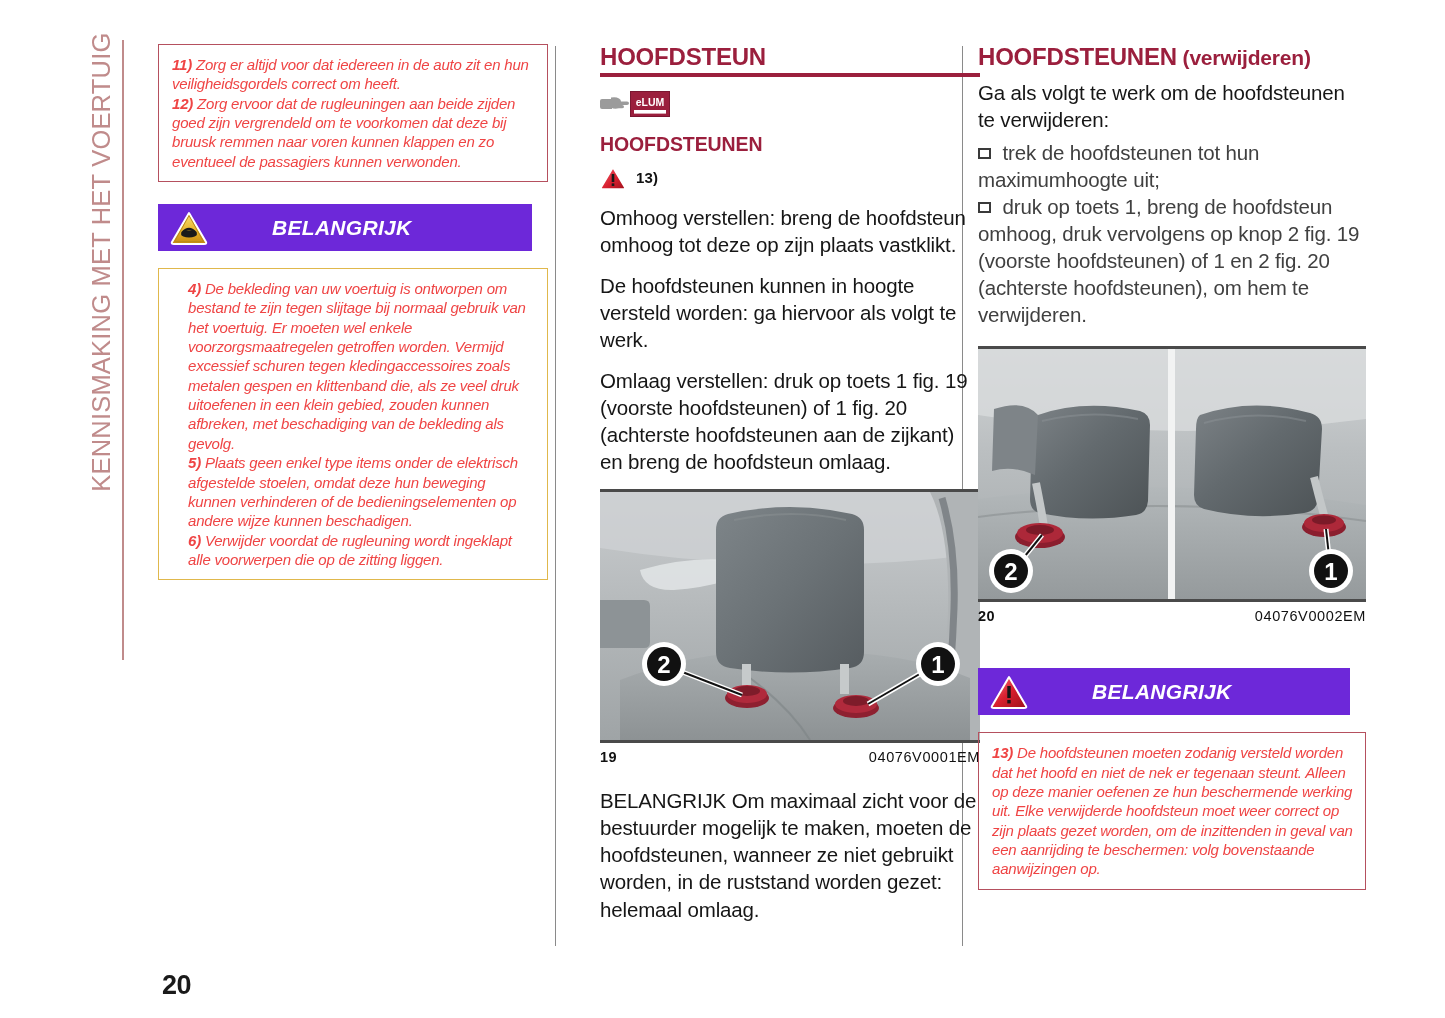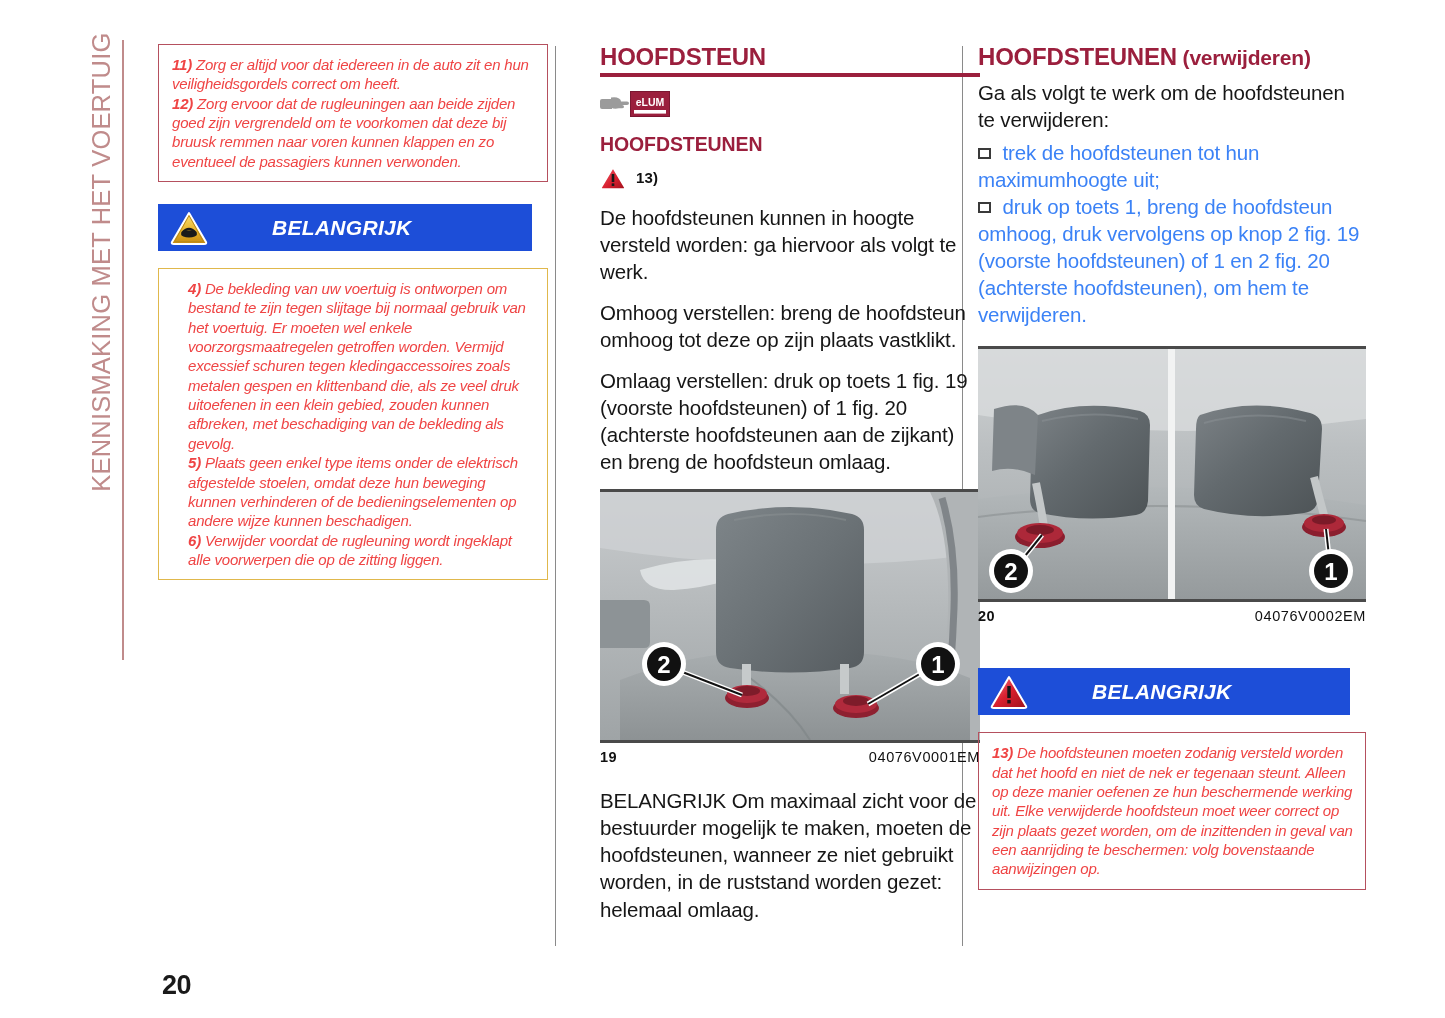--- a/index.html
+++ b/index.html
@@ -127,21 +127,21 @@
     letter-spacing: -0.2px;
     margin: 0;
   }
   .note-text b {
     font-style: italic;
     font-weight: bold;
   }
 
   
   .banner {
-    background: #1d4ed8;
+    background: #6d28d9;
     height: 47px;
     display: flex;
     align-items: center;
     margin: 22px 16px 17px 0;
     box-sizing: border-box;
   }
   .banner .icon {
     width: 62px;
     display: flex;
     justify-content: center;
@@ -202,21 +202,21 @@
   }
   .fig-caption .num { font-weight: bold; }
   .fig-caption .code { font-weight: normal; letter-spacing: 0.6px; }
 
   
   .bullet-list { margin: 0; }
   .bullet-line {
     font-size: 20.5px;
     line-height: 1.32;
     letter-spacing: -0.15px;
-    color: #3b82f6;
+    color: #404040;
   }
   .sq {
     display: inline-block;
     width: 13px;
     height: 11px;
     border: 2px solid #3a3a3a;
     margin-right: 6px;
     vertical-align: 1px;
     box-sizing: border-box;
   }
@@ -302,22 +302,22 @@
             </linearGradient>
           </defs>
           <path d="M13 1.5 L24.6 21 Q25.6 23 22.8 23 L3.2 23 Q0.4 23 1.4 21 Z" fill="url(#rlg1)" stroke="#ffffff" stroke-width="1.6" stroke-linejoin="round"></path>
           <rect x="11.7" y="8" width="2.6" height="8" fill="#1a1a1a"></rect>
           <rect x="11.7" y="17.4" width="2.6" height="2.6" fill="#1a1a1a"></rect>
         </svg>
       </span>
       <span class="warn-ref">13)</span>
     </div>
 
+    <p class="body-text">Omhoog verstellen: breng de hoofdsteun omhoog tot deze op zijn plaats vastklikt.</p>
     <p class="body-text">De hoofdsteunen kunnen in hoogte versteld worden: ga hiervoor als volgt te werk.</p>
-    <p class="body-text">Omhoog verstellen: breng de hoofdsteun omhoog tot deze op zijn plaats vastklikt.</p>
     <p class="body-text">Omlaag verstellen: druk op toets 1 fig. 19 (voorste hoofdsteunen) of 1 fig. 20 (achterste hoofdsteunen aan de zijkant) en breng de hoofdsteun omlaag.</p>
 
     <div class="figure">
       <div class="frame" style="height:248px;">
         <svg width="380" height="248" viewBox="0 0 380 248" preserveAspectRatio="none" aria-hidden="true">
           <defs>
             <linearGradient id="bgA" x1="0" y1="0" x2="0" y2="1">
               <stop offset="0%" stop-color="#c9ccce"></stop>
               <stop offset="45%" stop-color="#b6babc"></stop>
               <stop offset="100%" stop-color="#9fa4a6"></stop>

